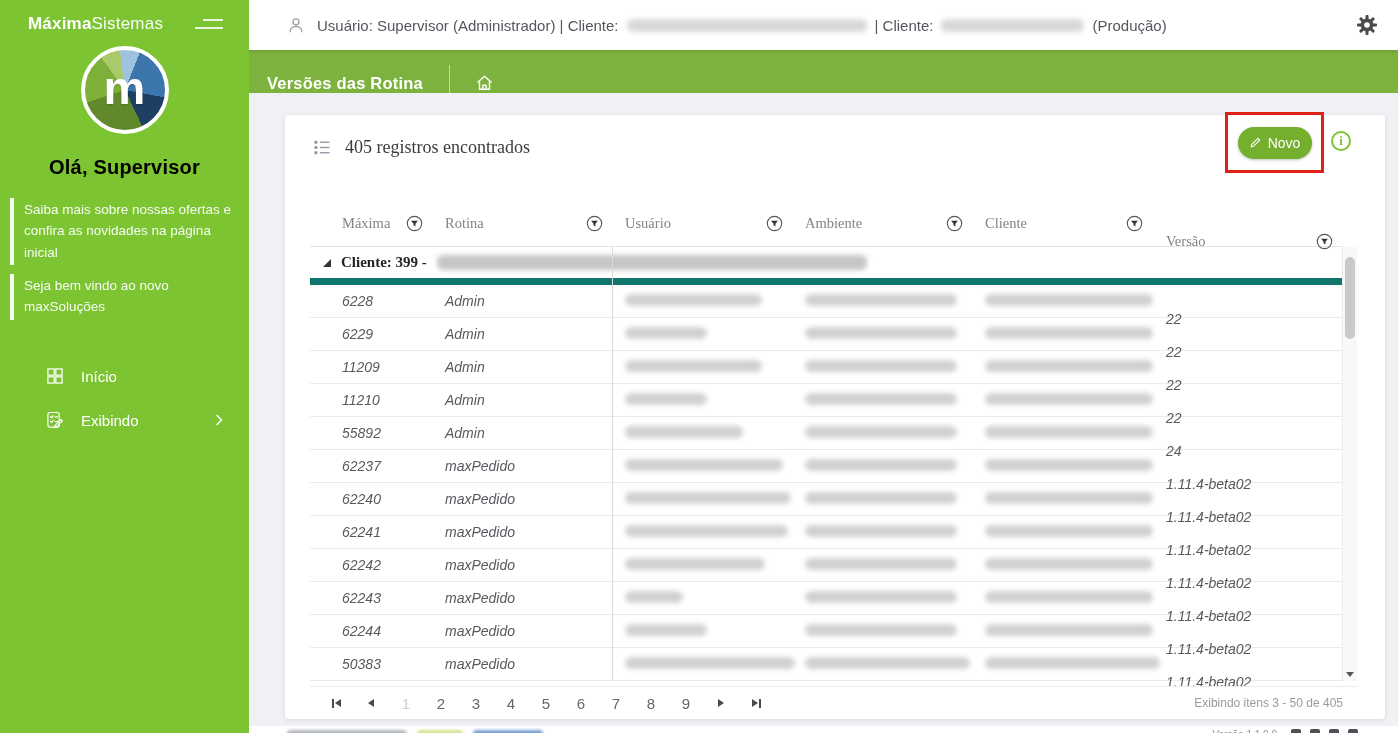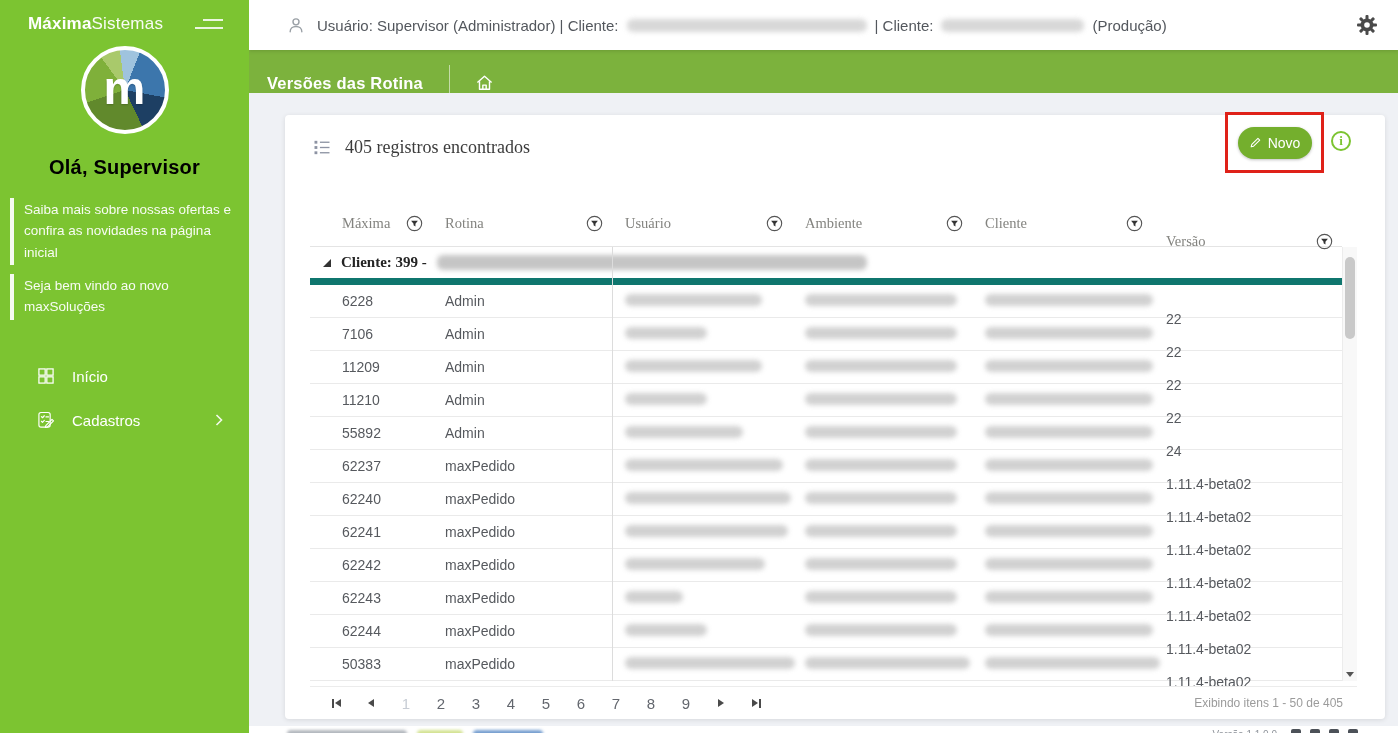--- a/index.html
+++ b/index.html
@@ -19,21 +19,21 @@
           border-radius:50%; border:4px solid #fff;
           background:conic-gradient(from 205deg, #61892c 0 13%, #7fb03a 13% 33%, #a9c96b 33% 41%,
                      #9fc3de 41% 49%, #3c76ac 49% 71%, #1d3f63 71% 86%, #61892c 86% 100%);
           display:flex; align-items:center; justify-content:center; }
   .logo .mletter { color:#fff; font-weight:700; font-size:47px; line-height:1; margin-top:-6px; text-shadow:0 1px 2px rgba(0,0,0,.2); }
   .greeting { position:absolute; top:156px; left:0; width:100%; text-align:center; color:#000000;
               font-size:20px; font-weight:700; letter-spacing:.2px; }
   .messages { position:absolute; top:198px; left:10px; right:8px; }
   .message { border-left:4px solid rgba(255,255,255,.92); padding:1px 4px 2px 10px; margin-bottom:9px;
              color:rgba(255,255,255,.94); font-size:13.5px; line-height:1.58; }
-  .menu { position:absolute; top:354px; left:6px; right:0;text-align:center; }
+  .menu { position:absolute; top:354px; left:15px; right:0;text-align:center; }
   .menu-item { height:44px; display:flex; align-items:center; padding:0 26px 0 30px; color:#fff;
                font-size:15px; cursor:pointer; }
   .menu-item .mi-icon { width:20px; height:20px; margin-right:16px; display:flex; }
   .menu-item .chev { margin-left:auto; display:flex; opacity:.9; }
 
   
   .topbar { position:absolute; left:249px; top:0; width:1149px; height:50px; background:#fff;
             box-shadow:0 1px 4px rgba(0,0,0,.14); z-index:6; display:flex; align-items:center; padding-left:37px; }
   .topbar .user-text { display:flex; align-items:center; margin-left:11px; font-size:15px; color:#53575d; white-space:nowrap; }
   .blob { display:inline-block; height:12px; border-radius:6px; background:#c6c6c6; filter:blur(2.5px); opacity:.8; }
@@ -74,21 +74,21 @@
   .col-usu { width:180px; flex:none; padding-left:13px; }
   .col-amb { width:180px; flex:none; padding-left:13px; }
   .col-cli { width:180px; flex:none; padding-left:13px; }
   .col-ver { width:190px; flex:none; padding-left:14px;margin-top:36px; }
   .filter { display:flex; cursor:pointer; }
   .group-row { display:flex; align-items:center; height:38px; border-bottom:7px solid #0f766e;
                padding-left:13px; width:1032px; }
   .gr-tri { width:0; height:0; border-bottom:8px solid #333; border-left:8px solid transparent; cursor:pointer; }
   .gr-label { margin-left:10px; font-family:"Liberation Serif", serif; font-weight:700; font-size:15px; color:#242424; }
   .group-row .blob { width:430px; height:15px; background:#b7b7b7; margin-left:10px; }
-  .tr { display:flex; align-items:center; height:33px; border-bottom:1px solid #eaeaea; width:1032px; cursor:pointer; }
+  .tr { display:flex; align-items:center; height:33px; border-bottom:1px solid #eaeaea; width:1032px; cursor:pointer;font-style:italic; }
   .td { font-size:14px; color:#56595e; }
   .vline { position:absolute; left:302px; top:47px; height:434px; width:1px; background:#dcdcdc; }
   .sbar { position:absolute; right:0; top:47px; width:15px; height:434px; background:#f8f8f8; border-left:1px solid #ececec; }
   .sbar .thumb { position:absolute; left:2px; top:10px; width:10px; height:82px; border-radius:5px; background:#c9c9c9; cursor:grab; }
   .sbar .darr { position:absolute; left:3px; bottom:4px; width:0; height:0; border-top:5px solid #555;
                 border-left:4.5px solid transparent; border-right:4.5px solid transparent; cursor:pointer; }
 
   
   .pager { position:absolute; left:25px; top:571px; width:1047px; height:33px; border-top:1px solid #ececec;
            display:flex; align-items:center; padding-left:14px; }
@@ -148,21 +148,21 @@
       <span class="mi-icon">
         <svg width="20" height="20" viewBox="0 0 24 24" fill="none" stroke="#fff" stroke-width="1.4" stroke-linecap="round" stroke-linejoin="round">
           <rect x="3.5" y="3" width="13.5" height="17.5" rx="2.5"></rect>
           <path d="M6.5 8l1.3 1.3L10 6.9"></path>
             <path d="M12 8.3h3"></path>
           <path d="M6.5 13.5l1.3 1.3L10 12.4"></path>
             <path d="M12 13.8h3"></path>
           <path d="M13.5 20.5L21 13l-1.8-1.8-7.5 7.5-.5 2.3z"></path>
         </svg>
       </span>
-      <span>Cadastros</span>
+      <span>Exibindo</span>
       <span class="chev">
         <svg width="8" height="12" viewBox="0 0 8 12" fill="none" stroke="#fff" stroke-width="1.6">
             <path d="M1.5 1l5 5-5 5"></path>
           </svg>
       </span>
     </div>
   </div>
 </div>
 
 <div class="topbar">
@@ -306,21 +306,21 @@
     <div class="td col-cod">6228</div>
     <div class="td col-rot">Admin</div>
     <div class="td col-usu"><span class="blob" style="width: 137px;"></span></div>
     <div class="td col-amb"><span class="blob" style="width: 152px;"></span></div>
     <div class="td col-cli"><span class="blob" style="width: 168px;"></span></div>
     <div class="td col-ver">22</div>
   </div>
 
   <div class="tr">
     <div class="td col-ind"></div>
-    <div class="td col-cod">7106</div>
+    <div class="td col-cod">6229</div>
     <div class="td col-rot">Admin</div>
     <div class="td col-usu"><span class="blob" style="width: 82px;"></span></div>
     <div class="td col-amb"><span class="blob" style="width: 152px;"></span></div>
     <div class="td col-cli"><span class="blob" style="width: 168px;"></span></div>
     <div class="td col-ver">22</div>
   </div>
 
   <div class="tr">
     <div class="td col-ind"></div>
     <div class="td col-cod">11209</div>
@@ -448,21 +448,21 @@
         <span class="page">8</span>
         <span class="page">9</span>
       </span>
     <span class="pbtn">
         <span class="tri-r"></span>
       </span>
     <span class="pbtn">
         <span class="tri-r"></span>
         <span class="pbar"></span>
       </span>
-    <span class="pager-info">Exibindo itens 1 - 50 de 405</span>
+    <span class="pager-info">Exibindo itens 3 - 50 de 405</span>
   </div>
 </div>
 
 <div class="footer">
   <div class="footer-inner">
     <span class="fblob fb1"></span>
     <span class="fblob fb2"></span>
     <span class="fblob fb3"></span>
     <span class="fversion">Versão 1.1.0.0</span>
     <span class="socials">

